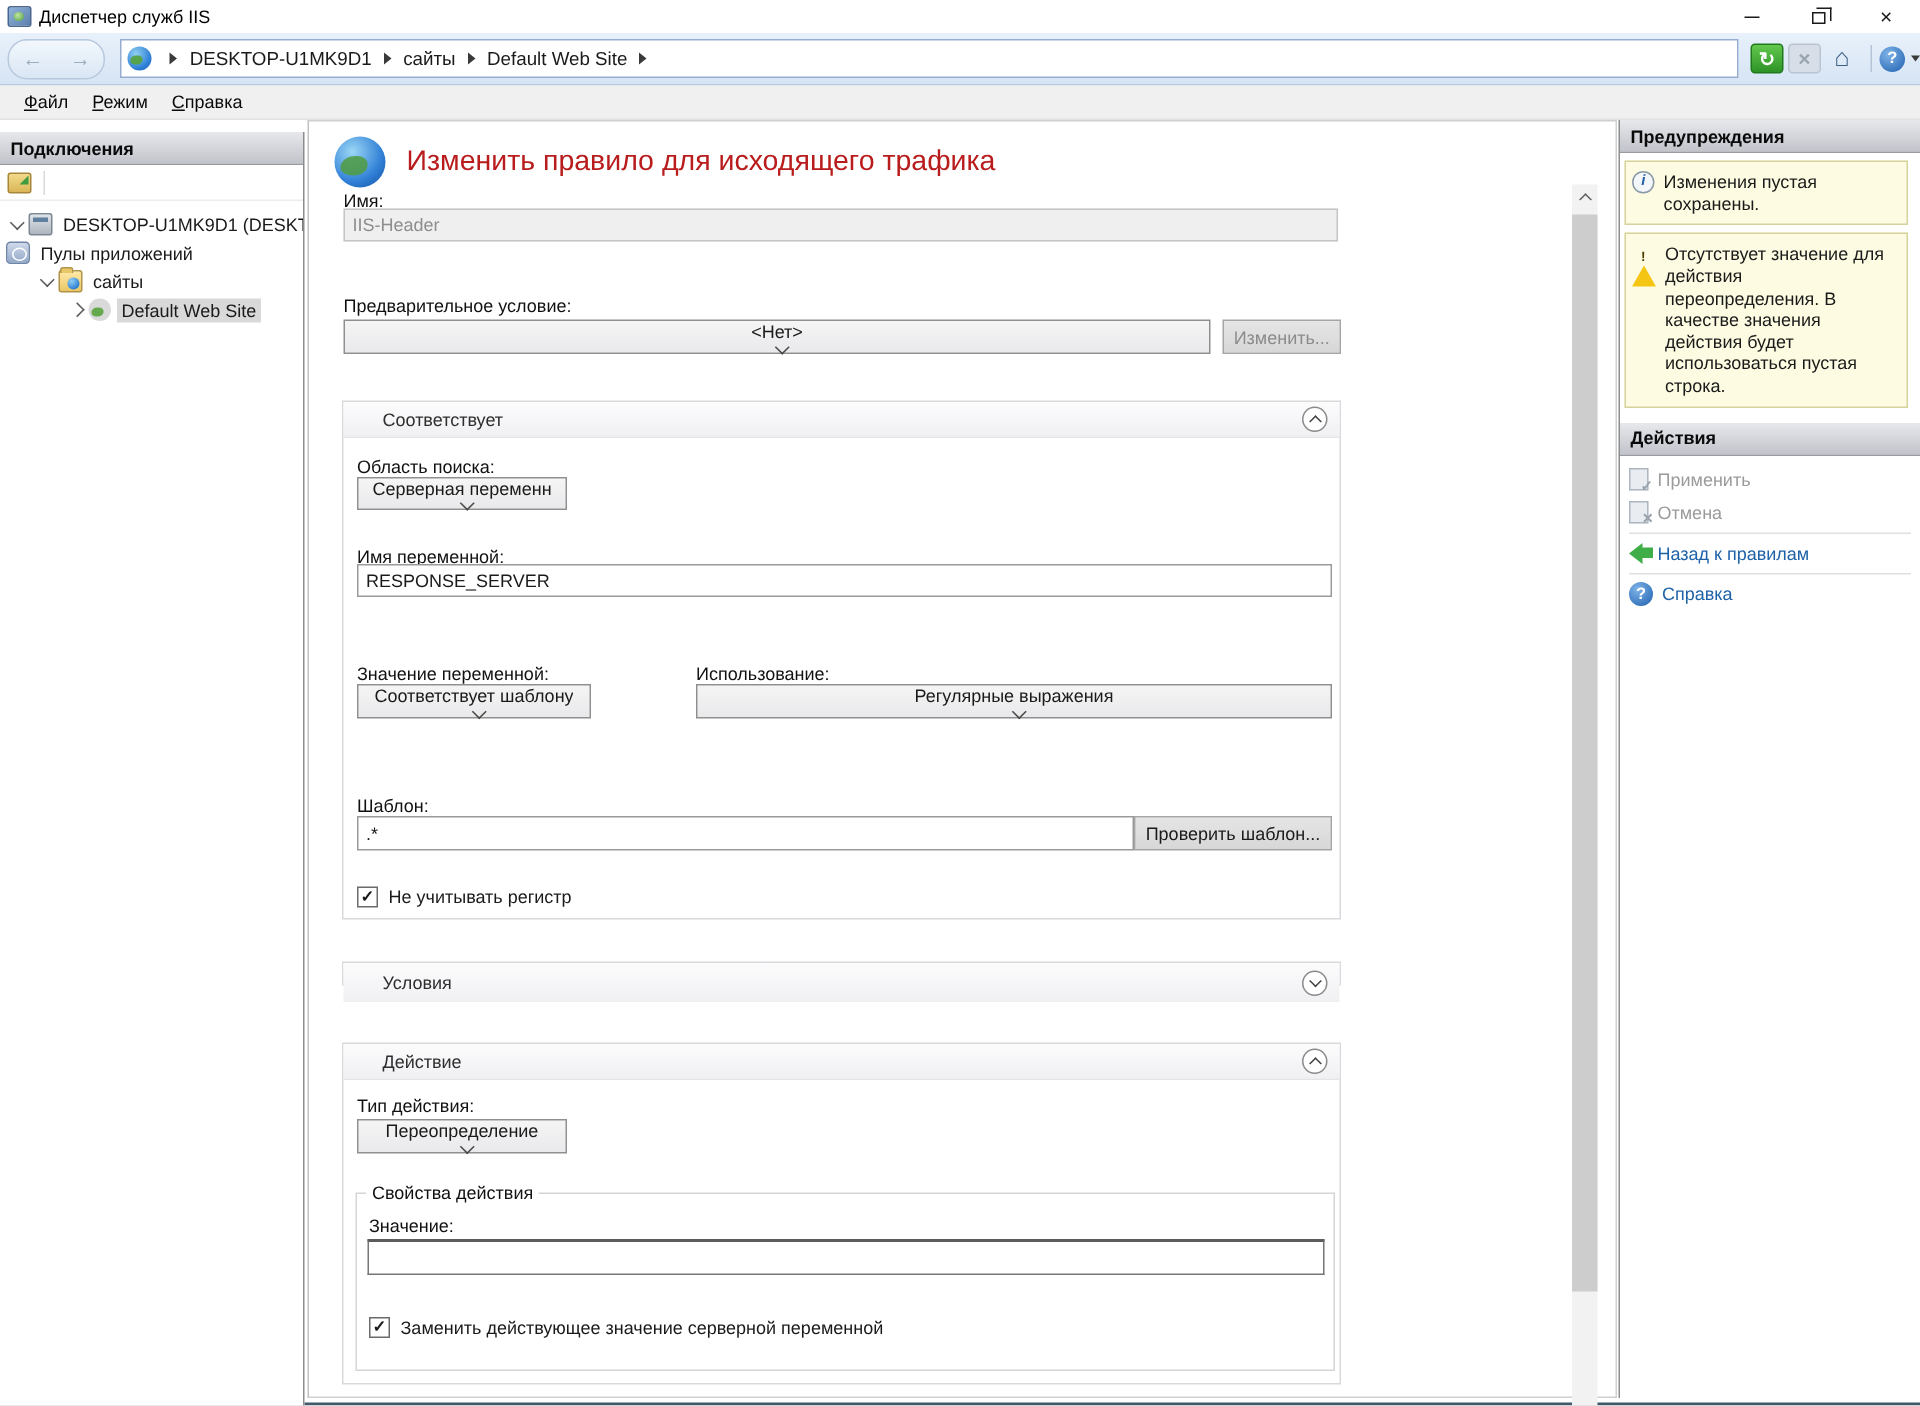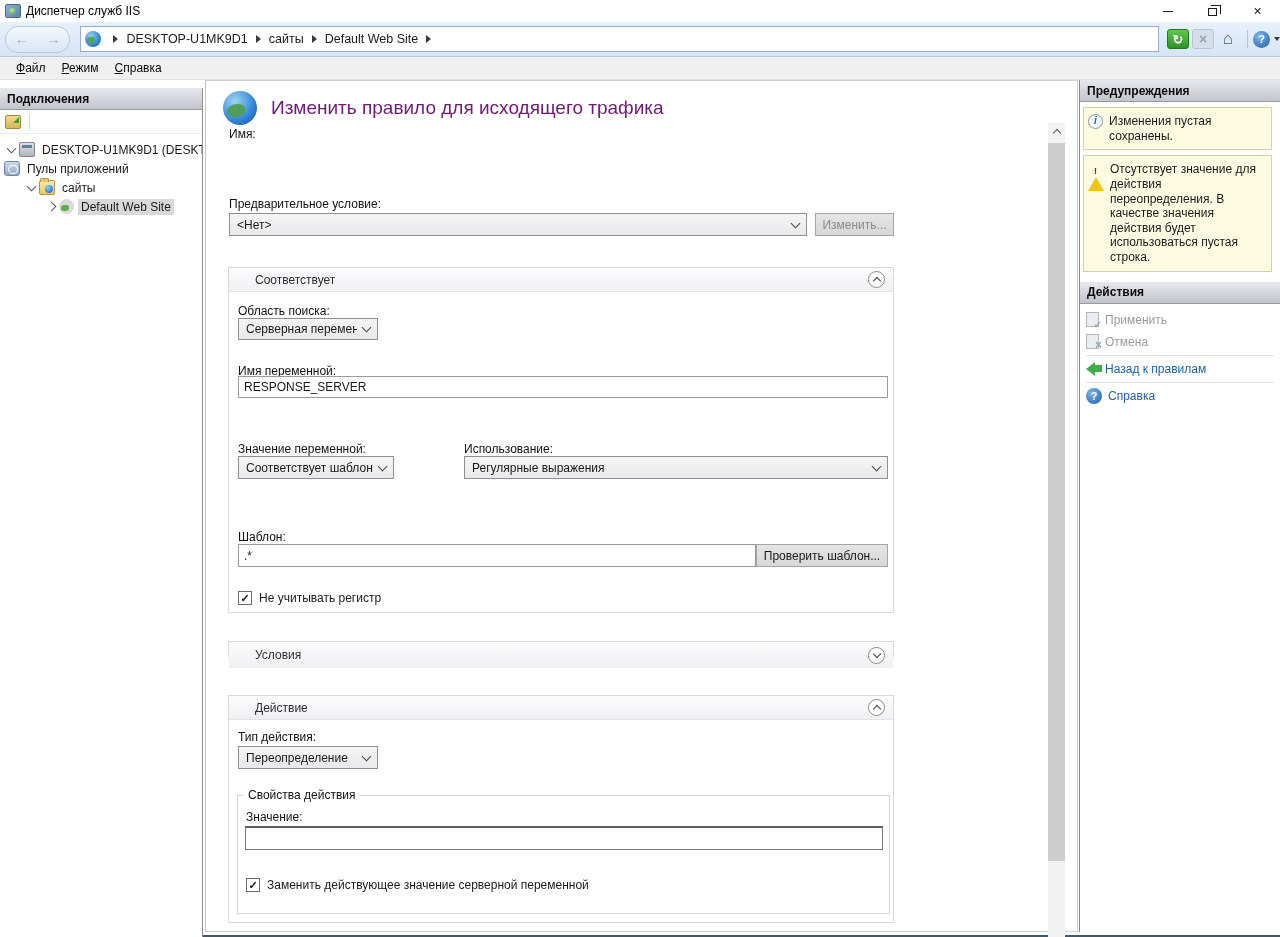--- a/index.html
+++ b/index.html
@@ -88,27 +88,27 @@
   .tree-label { padding:1px 3px; }
   .tree-sel { background:#d9d9d9; }
 
   
   .main { position:absolute; left:205px; top:80px; width:873px; height:852px; background:#fff;
     border:1px solid #d0d0d0; border-left:1px solid #c2c2c2; }
   .page-globe { position:absolute; left:17px; top:10px; width:34px; height:34px; border-radius:50%;
     background:radial-gradient(circle at 35% 30%, #9bd7f5, #2f7fd6 62%, #164f9b); }
   .page-globe::after{ content:""; position:absolute; left:4px; top:13px; width:18px; height:13px; background:#4f9b3f;
     border-radius:60% 40% 55% 45%; opacity:.85; }
-  .page-title { position:absolute; left:65px; top:16px; font-size:19px; color:#701a75; }
+  .page-title { position:absolute; left:65px; top:16px; font-size:19px; color:#b91c1c; }
   .fld-label { position:absolute; font-size:12px; color:#111; }
   .textbox { position:absolute; height:22px; border:1px solid #9a9a9a; background:#fff; padding:0 5px;
     font-family:"Liberation Sans",sans-serif; font-size:12px; color:#1a1a1a; }
   .textbox:disabled, .textbox.disabled { background:#efefef; border-color:#c4c4c4; color:#8e8e8e; }
   .selectbox { position:absolute; height:23px; border:1px solid #8f8f8f;
-    background:linear-gradient(#f5f5f5,#e9e9ec); display:flex; align-items:center; padding:0 7px; }
+    background:linear-gradient(#f5f5f5,#e9e9ec); display:flex; align-items:center; padding:0 7px;flex-direction:column; }
   .selectbox .sel-text { flex:1; overflow:hidden; white-space:nowrap; }
   .sel-chev { width:7px; height:7px; border-right:1.4px solid #4a4a4a; border-bottom:1.4px solid #4a4a4a;
     transform:rotate(45deg); margin-top:-3px; flex:none; margin-left:6px;}
   .btn { position:absolute; height:23px; background:linear-gradient(#e5e5e5,#d7d7d7); border:1px solid #a5a5a5;
     display:flex; align-items:center; justify-content:center; font-size:12px; }
   .btn.disabled { color:#8b8b8b; }
   .sectionbox { position:absolute; left:22px; width:666px; border:1px solid #d9d9dd; background:#fff; }
   .section-hdr { height:24px; background:linear-gradient(#fcfcfd,#f0f0f3); border-bottom:1px solid #e4e4e8;
     display:flex; align-items:center; padding:0 8px; color:#2e2e2e; }
   .section-hdr .hdr-label { flex:1;margin-left:18px; }
@@ -245,20 +245,21 @@
         <span class="tree-label tree-sel">Default Web Site</span>
       </div>
     </div>
   </div>
 
   <div class="main">
     <span class="page-globe"></span>
     <div class="page-title">Изменить правило для исходящего трафика</div>
 
     <div class="fld-label" style="left:23px; top:46px;">Имя:</div>
+    <input class="textbox disabled" style="left: 23px; top: 58px; width: 663px;" disabled="" value="IIS-Header">
 
     <div class="fld-label" style="left:23px; top:116px;">Предварительное условие:</div>
     <div class="selectbox" style="left:23px; top:132px; width:578px;">
       <span class="sel-text">&lt;Нет&gt;</span>
       <span class="sel-chev"></span>
     </div>
     <div class="btn disabled" style="left:609px; top:132px; width:79px;">
       <span>Изменить...</span>
     </div>
 

